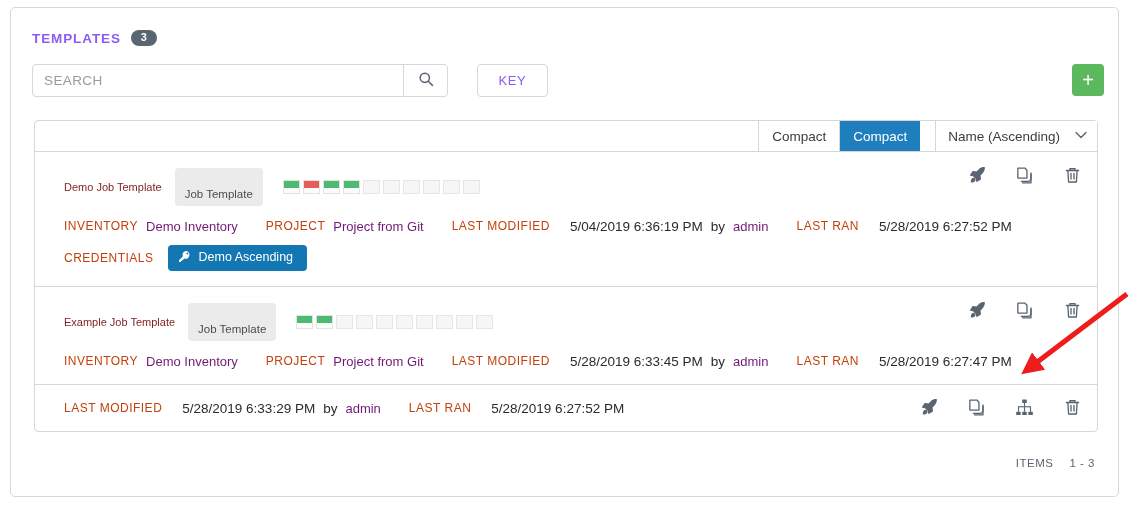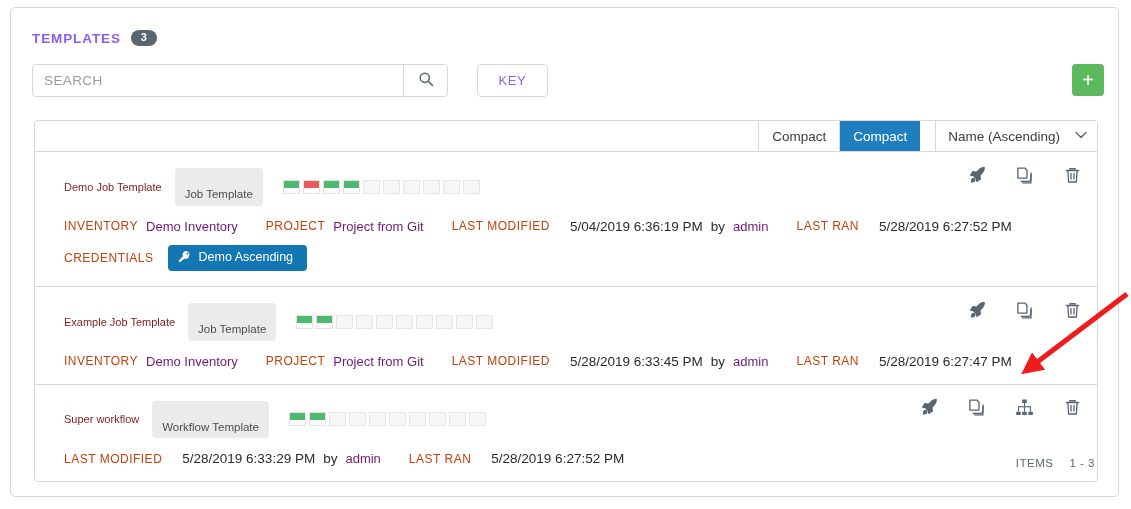--- a/index.html
+++ b/index.html
@@ -514,36 +514,20 @@
             <path d="M3.6 4.7h12.8" stroke-linecap="round"></path>
             <path d="M7.4 4.7V2.9h5.2v1.8"></path>
             <path d="M5.1 4.7l.8 12.1h8.2l.8-12.1" stroke-linejoin="round"></path>
             <path d="M8.4 7.8v6M11.6 7.8v6" stroke-linecap="round"></path>
           </svg>
         </span>
       </div>
     </div>
 
     <div class="tpl-row">
-      <div class="row-line row-line-1">
-        <a class="tpl-name">Super workflow</a>
-        <span class="type-badge">Workflow Template</span>
-        <span class="sparkline">
-          <span class="spark success"></span>
-          <span class="spark success"></span>
-          <span class="spark empty"></span>
-          <span class="spark empty"></span>
-          <span class="spark empty"></span>
-          <span class="spark empty"></span>
-          <span class="spark empty"></span>
-          <span class="spark empty"></span>
-          <span class="spark empty"></span>
-          <span class="spark empty"></span>
-        </span>
-      </div>
 
       <div class="row-line">
         <span class="meta-label">LAST MODIFIED</span>
         <span class="gap-md"></span>
         <span class="meta-value">5/28/2019 6:33:29 PM</span>
         <span class="gap-sm"></span>
         <span class="meta-value">by</span>
         <span class="gap-sm"></span>
         <a class="meta-link">admin</a>
         <span class="gap-lg"></span>

